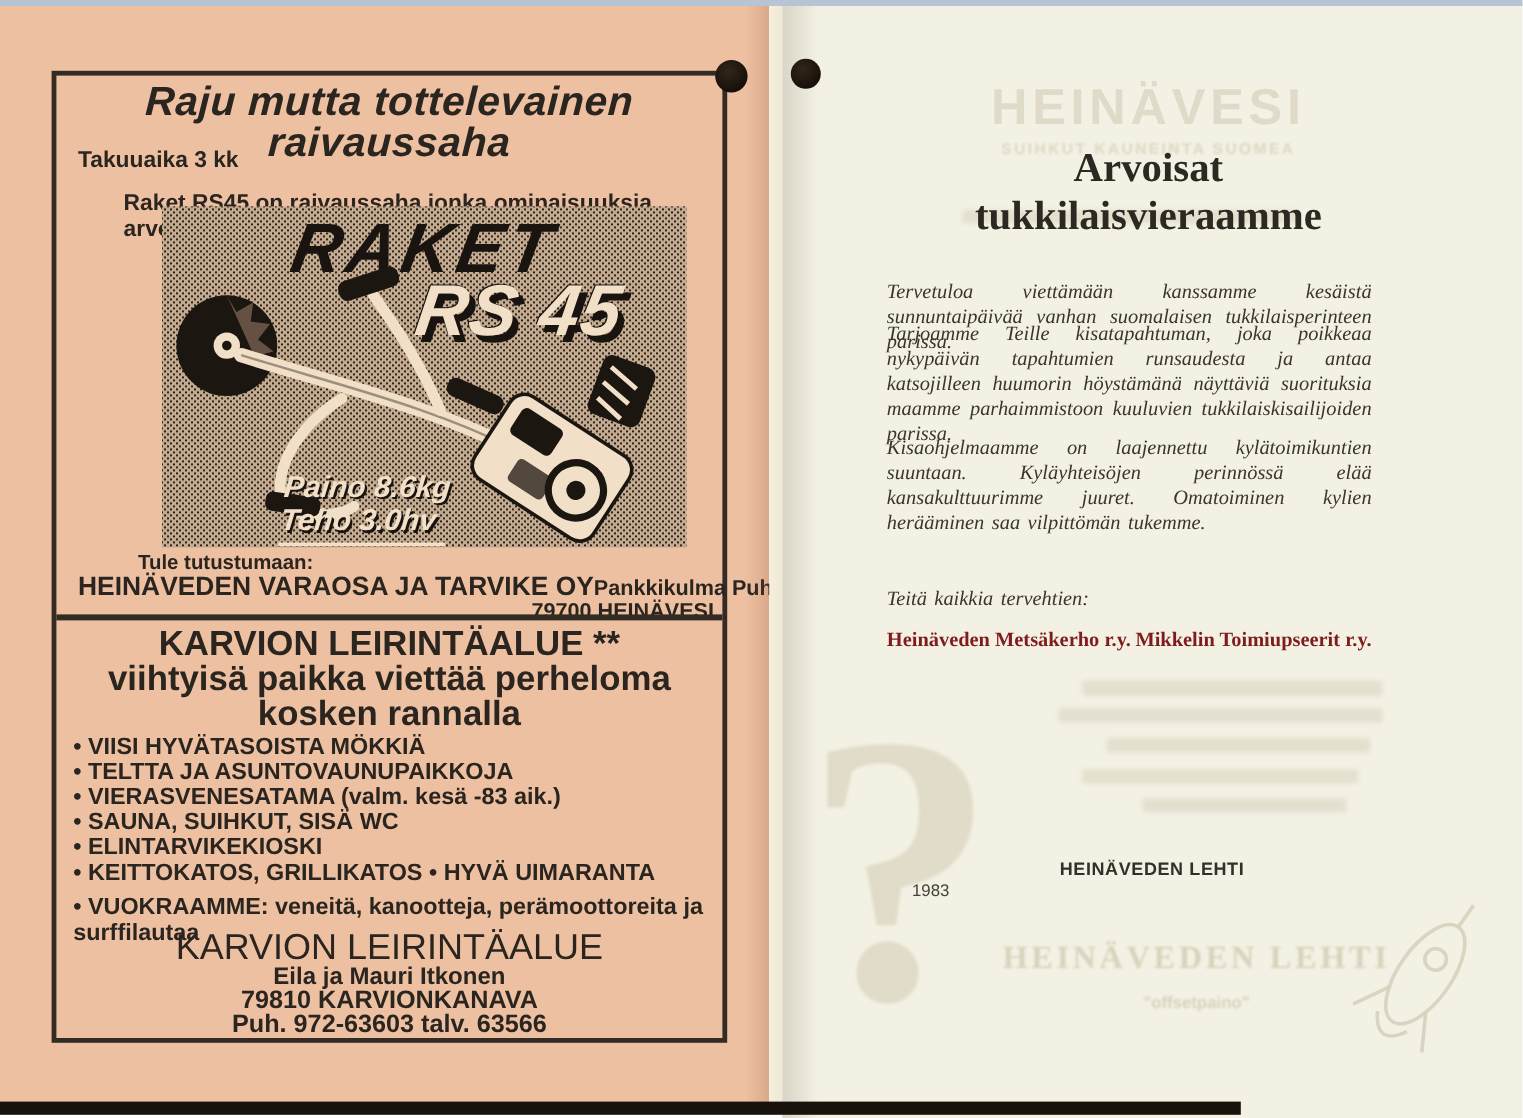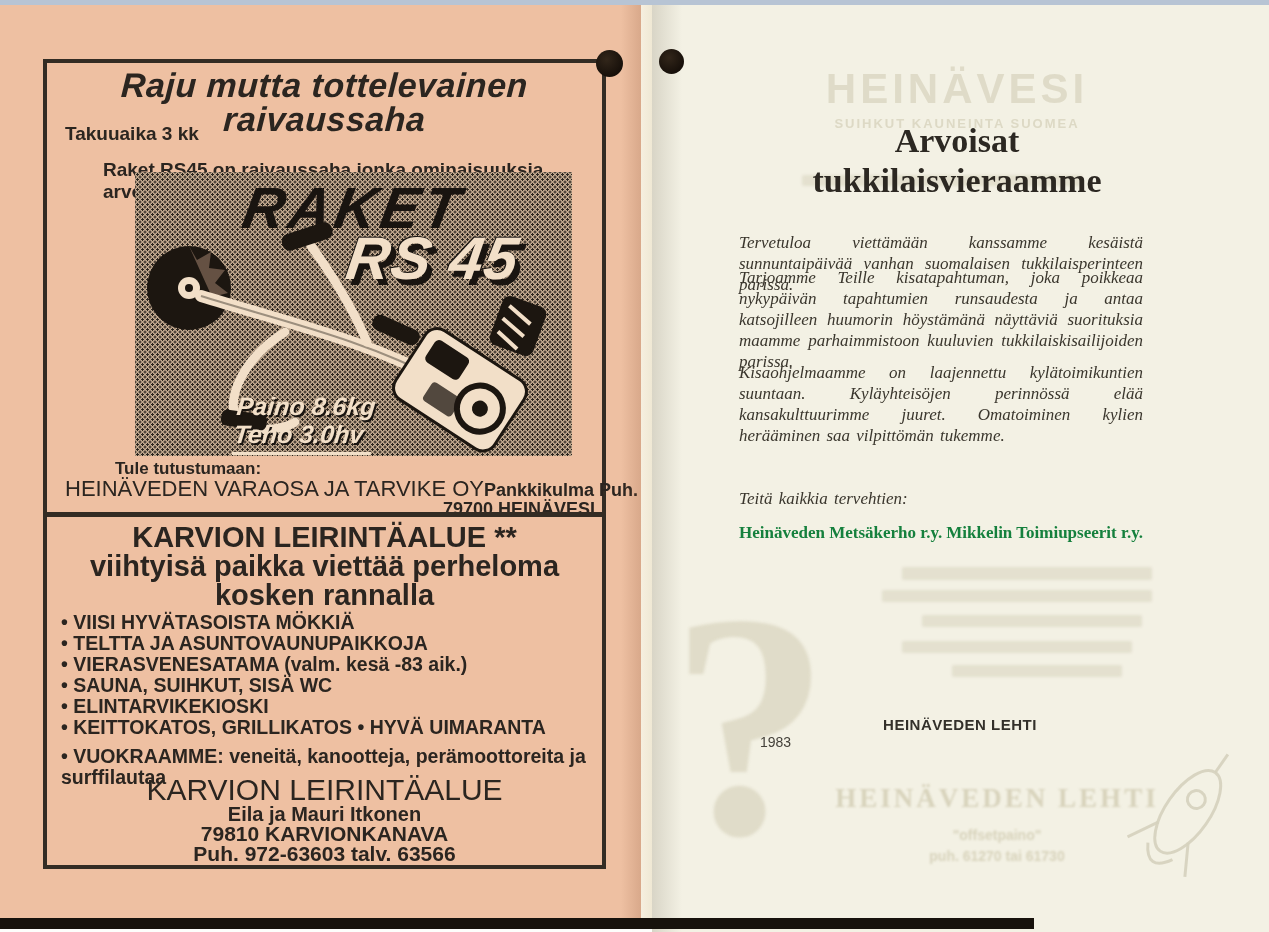--- a/index.html
+++ b/index.html
@@ -45,35 +45,35 @@
      font-style:italic;color:#191410;letter-spacing:4px;transform:skewX(-10deg);
      text-shadow:0 0 2px rgba(238,192,162,.25);}
   .rs45-logo{left:212px;top:52px;font-size:60px;font-weight:bold;font-style:italic;
      color:#f2dfc8;letter-spacing:1px;transform:skewX(-8deg);
      text-shadow:6px 6px 0 #191410, -1px -1px 0 #191410;}
   .spec{left:100px;top:220px;font-size:25px;font-weight:bold;font-style:italic;color:#f2dfc8;
      line-height:28px;transform:skewX(-6deg);border-bottom:3px solid #f2dfc8;padding-bottom:4px;
      text-shadow:2px 2px 0 #191410;}
 
   .dealer-row{left:18px;top:413px;width:530px;display:flex;justify-content:space-between;align-items:baseline;}
-  .dealer-name{font-size:22px;font-weight:normal;white-space:nowrap;}
+  .dealer-name{font-size:22px;font-weight:bold;white-space:nowrap;}
   .dealer-addr{font-size:18px;font-weight:bold;white-space:nowrap;}
   .dealer-city{left:18px;top:436px;width:530px;text-align:right;font-size:18px;font-weight:bold;}
 
   .b-head{font-size:29px;font-weight:bold;}
   .b-list{left:14px;top:549px;width:530px;}
   .b-item{font-size:19.5px;font-weight:bold;line-height:21px;color:#2b2520;}
   .b-item::before{content:"• ";}
   .b-item.gap{margin-top:8px;}
   .r-title{left:60px;width:490px;text-align:center;font-family:"Liberation Serif",serif;
      font-weight:bold;font-size:34px;color:#2c2822;}
   .para{left:87px;width:404px;font-family:"Liberation Serif",serif;font-style:italic;
      font-size:17px;line-height:21px;color:#3a362d;text-align:justify;word-spacing:2px;}
   .sign-row{left:87px;top:518px;width:404px;display:flex;justify-content:space-between;
-     font-family:"Liberation Serif",serif;font-weight:bold;font-size:17px;color:#15803d;}
+     font-family:"Liberation Serif",serif;font-weight:bold;font-size:17px;color:#7f1d1d;}
   .publisher{left:108px;top:711px;width:400px;text-align:center;font-size:15px;font-weight:bold;
      letter-spacing:.5px;color:#33302a;}
   .pub-year{left:108px;top:729px;width:400px;text-align:left;font-size:14px;color:#44413a;}
   .g-masthead{left:60px;top:60px;width:490px;text-align:center;font-size:42px;font-weight:bold;
      letter-spacing:4px;color:rgba(200,194,166,.45);filter:blur(.6px);}
   .g-sub{left:60px;top:111px;width:490px;text-align:center;font-size:13px;font-weight:bold;
      letter-spacing:2px;color:rgba(200,194,166,.5);filter:blur(.7px);}
   .g-q{left:18px;top:560px;font-size:320px;font-weight:bold;line-height:320px;
      color:rgba(205,199,174,.5);filter:blur(1.5px);font-family:"Liberation Serif",serif;}
   .g-bar{background:rgba(198,192,164,.33);filter:blur(1.6px);border-radius:2px;}
@@ -177,21 +177,20 @@
     <div class="abs g-sub">SUIHKUT KAUNEINTA SUOMEA</div>
     <div class="abs g-q">?</div>
     <div class="abs g-bar" style="left:250px;top:562px;width:250px;height:13px;"></div>
     <div class="abs g-bar" style="left:230px;top:585px;width:270px;height:12px;"></div>
     <div class="abs g-bar" style="left:270px;top:610px;width:220px;height:12px;"></div>
     <div class="abs g-bar" style="left:250px;top:636px;width:230px;height:12px;"></div>
     <div class="abs g-bar" style="left:300px;top:660px;width:170px;height:12px;"></div>
     <div class="abs g-bar" style="left:150px;top:170px;width:280px;height:11px;"></div>
     <div class="abs g-bottomtitle">HEINÄVEDEN LEHTI</div>
     <div class="abs g-bottomsub" style="top:822px;">"offsetpaino"</div>
-    <div class="abs g-bottomsub" style="top:843px;">puh. 61270 tai 61730</div>
     <svg class="abs g-rocket" width="120" height="160" viewBox="0 0 120 160">
       <g stroke="rgba(190,184,158,.9)" stroke-width="3" fill="none" transform="rotate(35 60 80)">
         <ellipse cx="60" cy="70" rx="22" ry="48"></ellipse>
         <path d="M60 22 L60 0 M42 95 L25 125 M78 95 L95 125"></path>
         <circle cx="60" cy="55" r="9"></circle>
         <path d="M45 118 C55 135 65 135 75 118"></path>
       </g>
     </svg>
 
     <div class="abs r-title" style="top:157px;">tukkilaisvieraamme</div>

